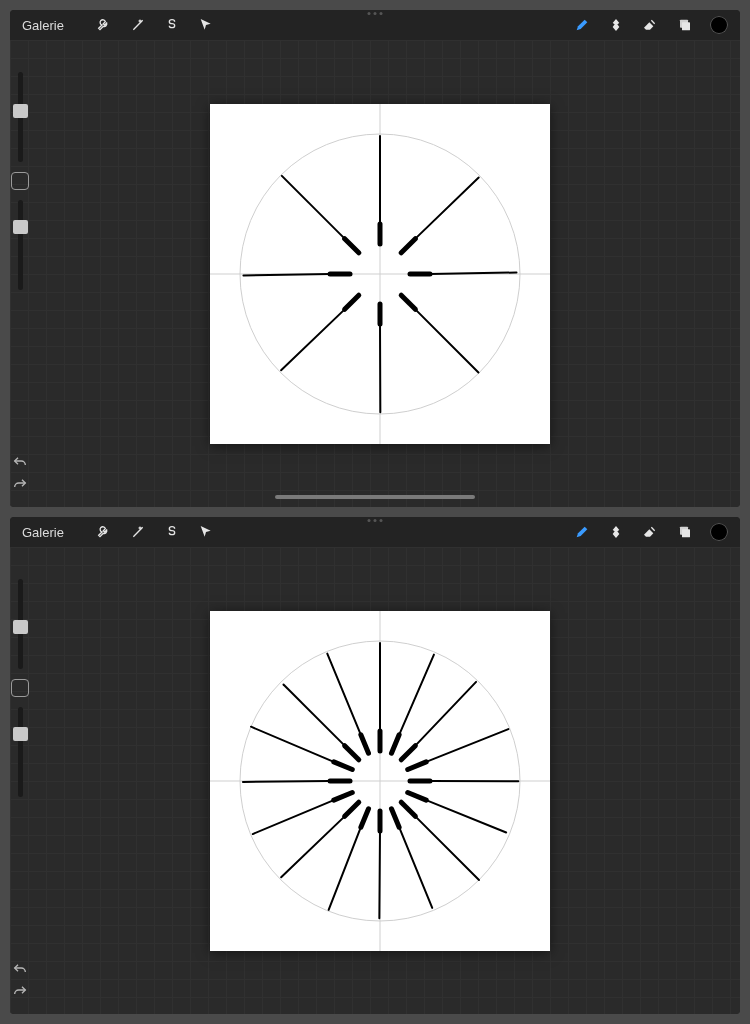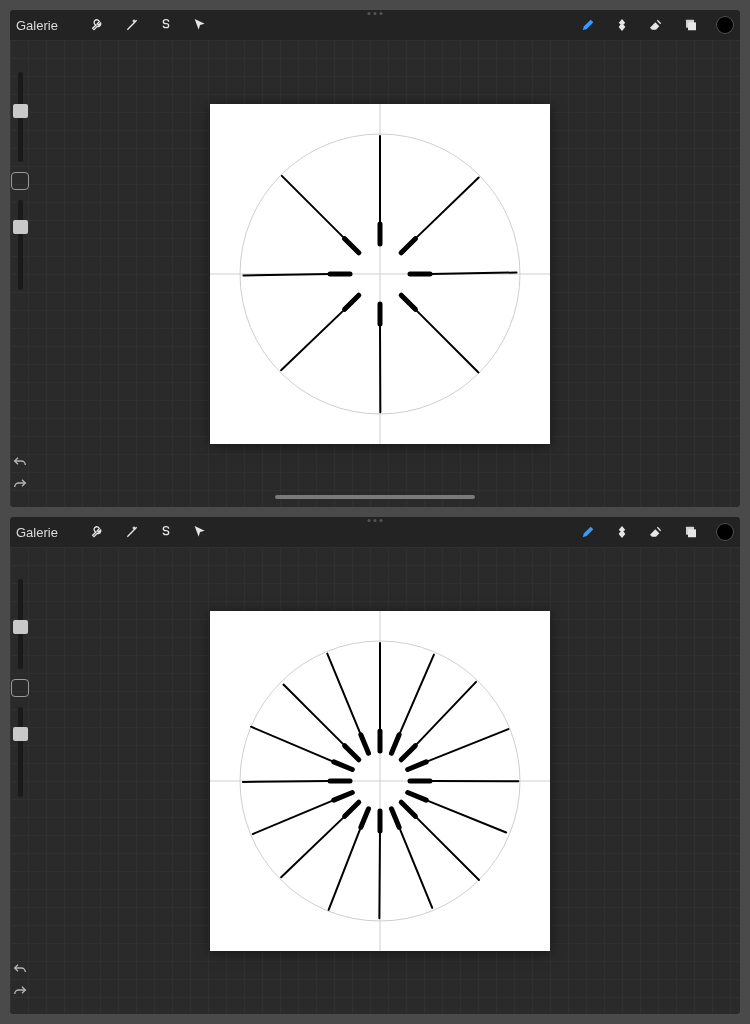--- a/index.html
+++ b/index.html
@@ -37,21 +37,21 @@
     overflow:hidden;
     display:flex;
     flex-direction:column;
   }
   
   .topbar{
     height:30px;
     background:var(--bar);
     display:flex;
     align-items:center;
-    padding:0 6px;
+    padding:0 12px;
     gap:32px;
     position:relative;
     z-index:3;
   }
   .topbar .gallery{
     font-size:13px;
     font-weight:400;
     color:#dcdcdc;
     cursor:pointer;
   }

